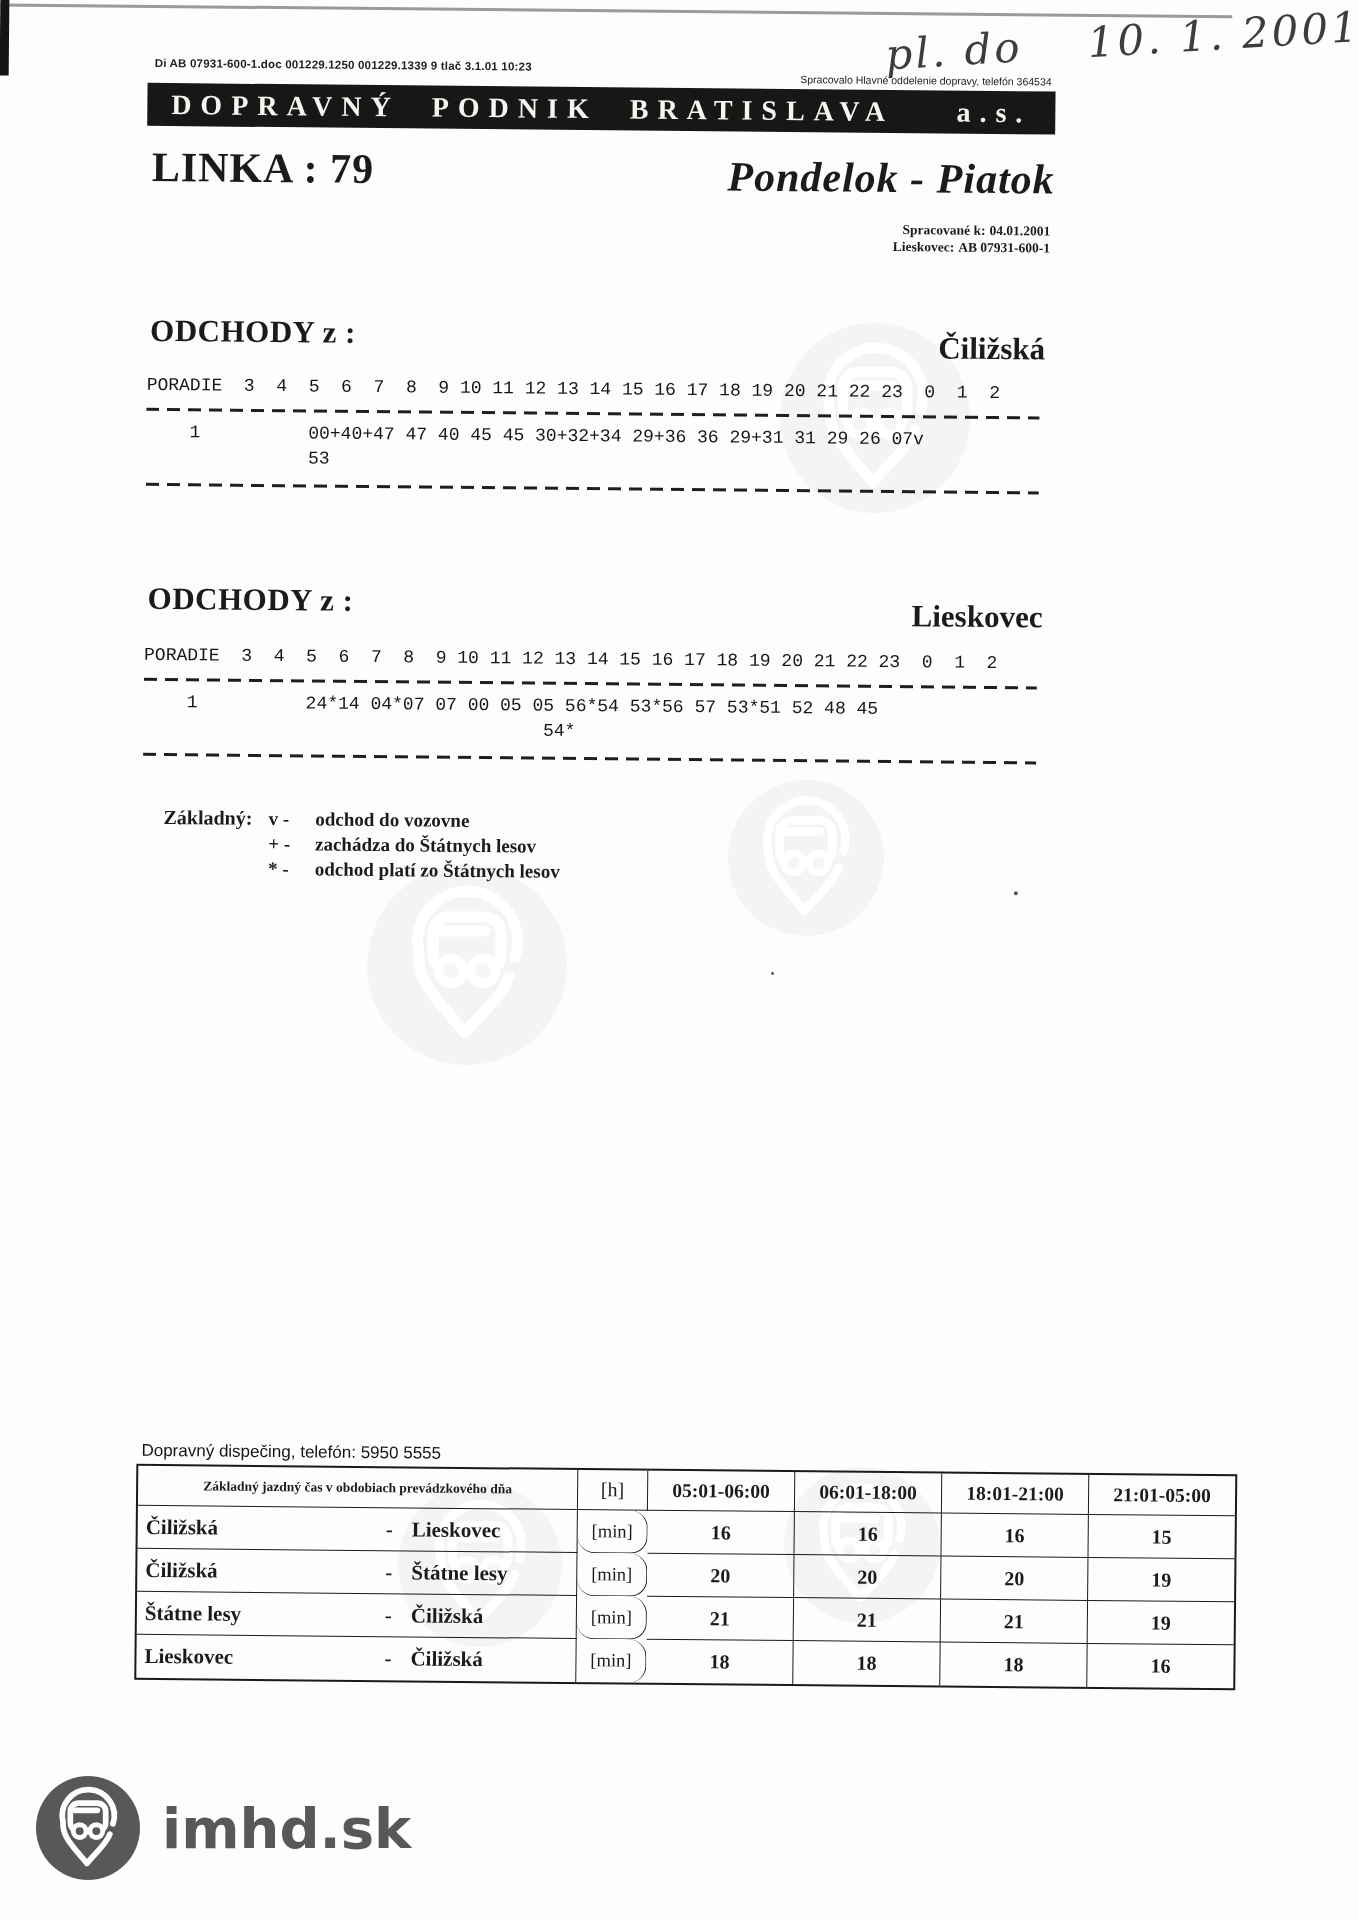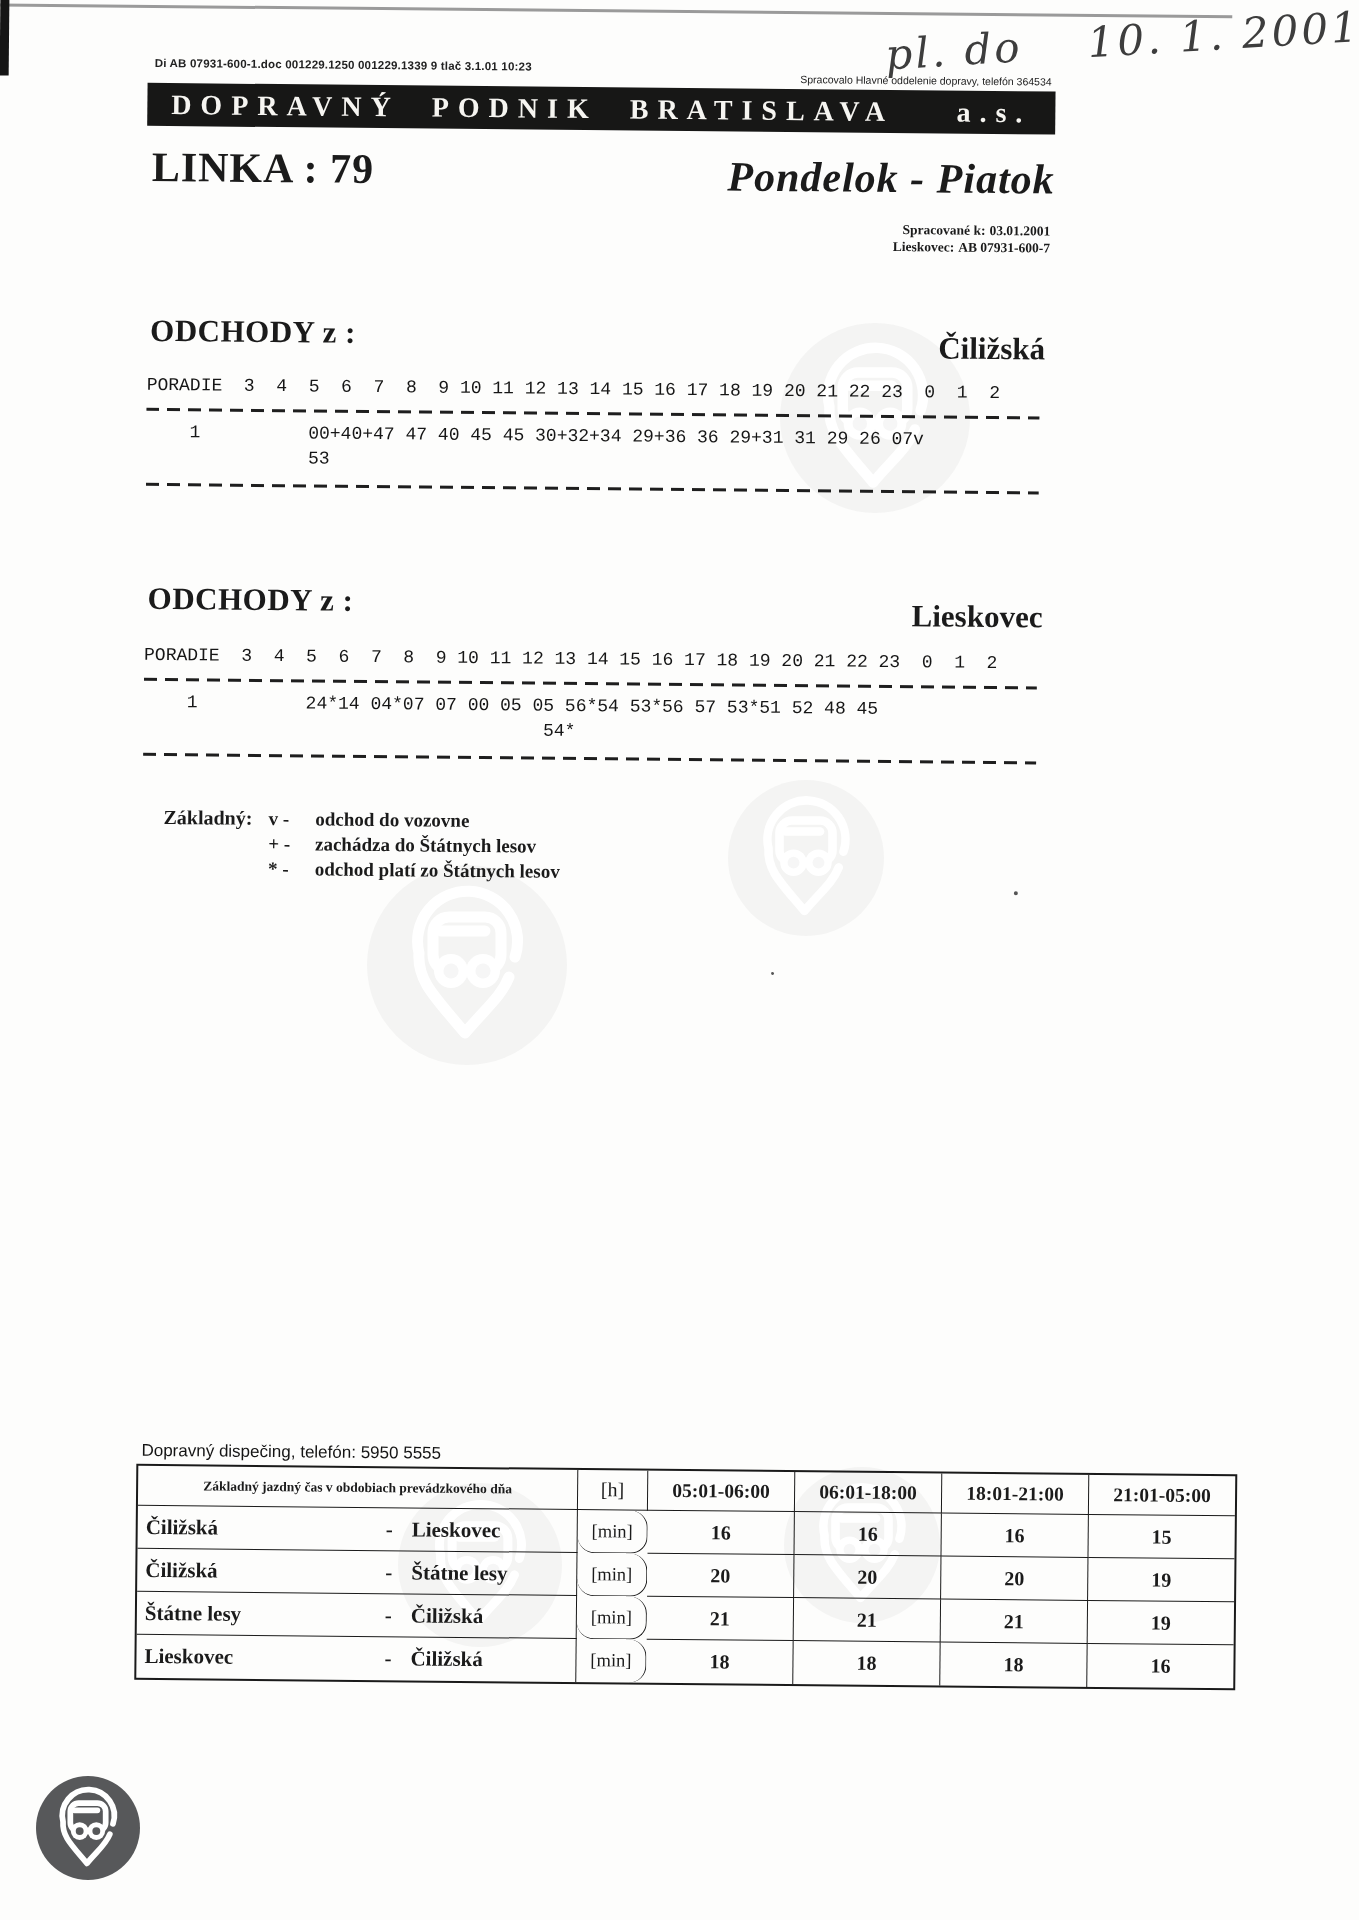--- a/index.html
+++ b/index.html
@@ -136,22 +136,22 @@
   <div class="abs processed-by">Spracovalo Hlavné oddelenie dopravy, telefón 364534</div>
 
   <div class="abs banner">
     <span>DOPRAVNÝ PODNIK BRATISLAVA  a.s.</span>
   </div>
 
   <div class="abs line-title">LINKA : 79</div>
   <div class="abs validity-title">Pondelok - Piatok</div>
 
   <div class="abs processed-block">
-    <div><span class="lbl">Spracované k:</span><span>03.01.2001</span></div>
-    <div><span class="lbl">Lieskovec:</span><span>AB 07931-600-7</span></div>
+    <div><span class="lbl">Spracované k:</span><span>04.01.2001</span></div>
+    <div><span class="lbl">Lieskovec:</span><span>AB 07931-600-1</span></div>
   </div>
 
   <div class="abs section-heading" style="left:153px;top:312px">ODCHODY z :</div>
   <div class="section-stop" style="top:322px">Čiližská</div>
   <div class="abs mono-block" style="top:372px">
     <div class="mono-line">PORADIE  3  4  5  6  7  8  9 10 11 12 13 14 15 16 17 18 19 20 21 22 23  0  1  2</div>
     <div class="dash-rule r1"></div>
     <div class="mono-line">    1          00+40+47 47 40 45 45 30+32+34 29+36 36 29+31 31 29 26 07v</div>
     <div class="mono-line">               53</div>
     <div class="dash-rule r2"></div>
@@ -238,13 +238,14 @@
     <div class="tt-cell tt-val last-row">18</div>
     <div class="tt-cell tt-val last-row">16</div>
   </div>
 
 </div>
 
 <div class="abs logo-row">
   <svg class="logo-badge" viewBox="0 0 100 100">
       <use href="#imhd-glyph" width="100" height="100"></use>
     </svg>
+  <span class="logo-text">imhd.sk</span>
 </div>
 
 </body></html>

